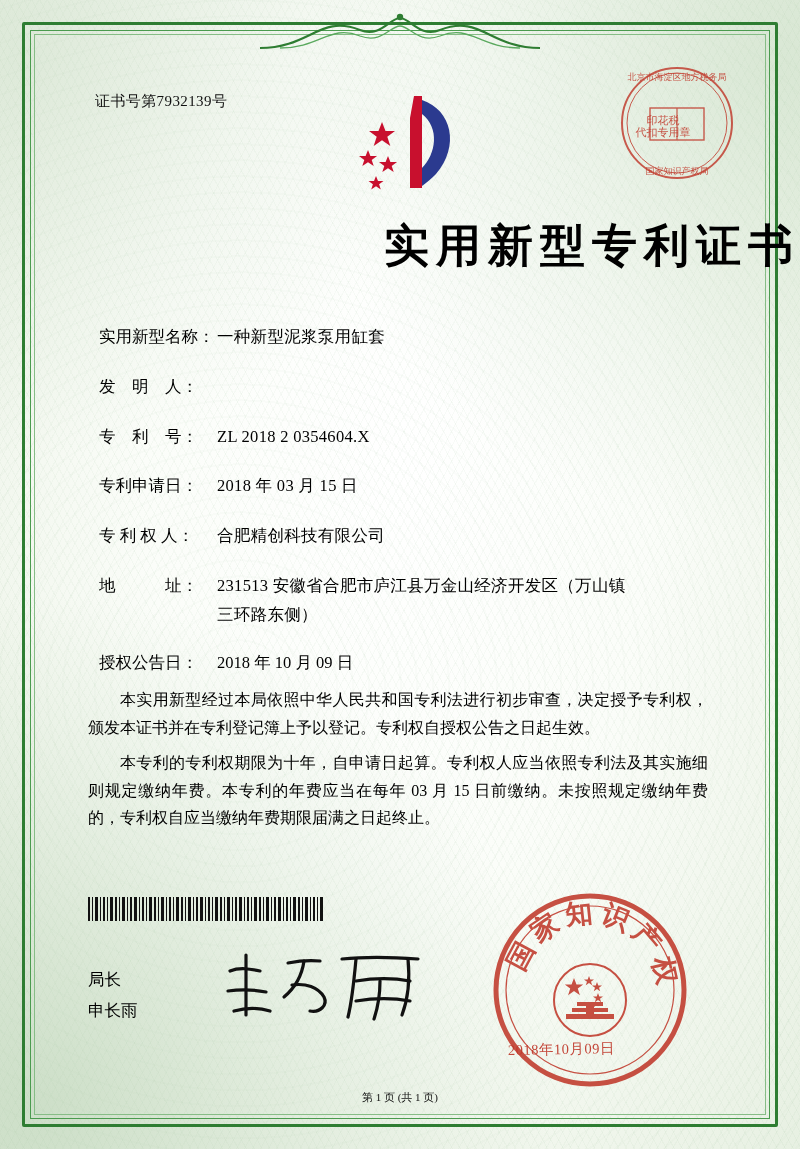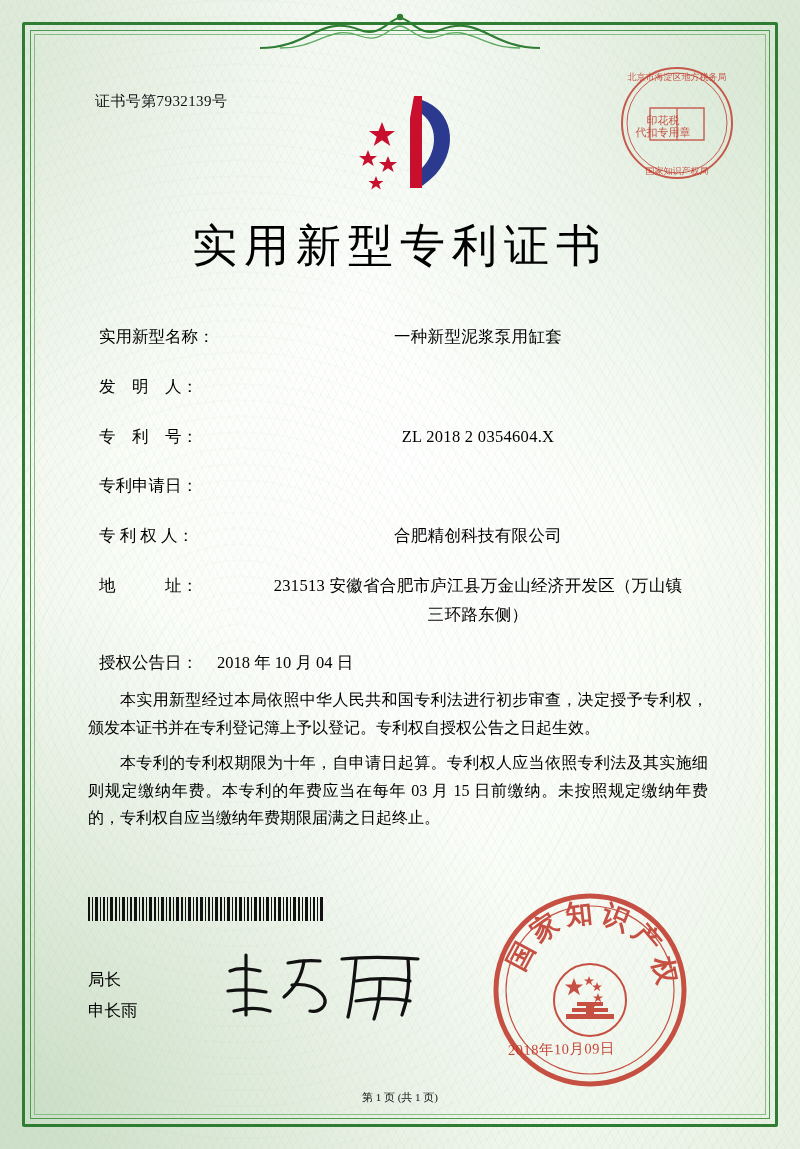--- a/index.html
+++ b/index.html
@@ -95,23 +95,23 @@
     top: 62px;
     width: 122px;
     height: 122px;
   }
 
   .title {
     position: absolute;
     left: 0;
     right: 0;
     top: 216px;
-    text-align: center;
+    text-align: right;
     font-size: 45px;
-    font-weight: normal;
+    font-weight: bold;
     letter-spacing: 7px;
     color: #000;
     font-family: "Liberation Serif", "DejaVu Serif", serif;
   }
 
   .fields {
     position: absolute;
     left: 85px;
     top: 325px;
     width: 640px;
@@ -127,21 +127,20 @@
   }
   .field .lbl {
     width: 118px;
     flex: 0 0 118px;
     white-space: nowrap;
     letter-spacing: 0px;
   }
   .field .val {
     flex: 1;
     letter-spacing: 0.3px;
-    text-align: center;
   }
   .field .val .second-line {
     display: block;
     margin-top: 4px;
   }
 
   .dual-row {
     display: flex;
     align-items: center;
     margin-bottom: 14px;
@@ -279,37 +278,38 @@
       </div>
       <div class="field">
         <div class="lbl">发　明　人：</div>
       </div>
       <div class="field">
         <div class="lbl">专　利　号：</div>
         <div class="val">ZL 2018 2 0354604.X</div>
       </div>
       <div class="field">
         <div class="lbl">专利申请日：</div>
+        <div class="val">2018 年 03 月 15 日</div>
       </div>
       <div class="field">
         <div class="lbl">专 利 权 人：</div>
         <div class="val">合肥精创科技有限公司</div>
       </div>
       <div class="field">
         <div class="lbl">地　　　址：</div>
         <div class="val">
           <span>231513 安徽省合肥市庐江县万金山经济开发区（万山镇</span>
           <span class="second-line">三环路东侧）</span>
         </div>
       </div>
 
       <div class="dual-row">
         <div class="left">
           <div class="lbl">授权公告日：</div>
-          <div class="val">2018 年 10 月 04 日</div>
+          <div class="val">2018 年 10 月 09 日</div>
         </div>
       </div>
     </div>
 
     <div class="paragraphs">
       <p>本实用新型经过本局依照中华人民共和国专利法进行初步审查，决定授予专利权，颁发本证书并在专利登记簿上予以登记。专利权自授权公告之日起生效。</p>
       <p>本专利的专利权期限为十年，自申请日起算。专利权人应当依照专利法及其实施细则规定缴纳年费。本专利的年费应当在每年 03 月 15 日前缴纳。未按照规定缴纳年费的，专利权自应当缴纳年费期限届满之日起终止。</p>
     </div>
 
     <svg class="barcode" viewBox="0 0 235 24" preserveAspectRatio="none">

